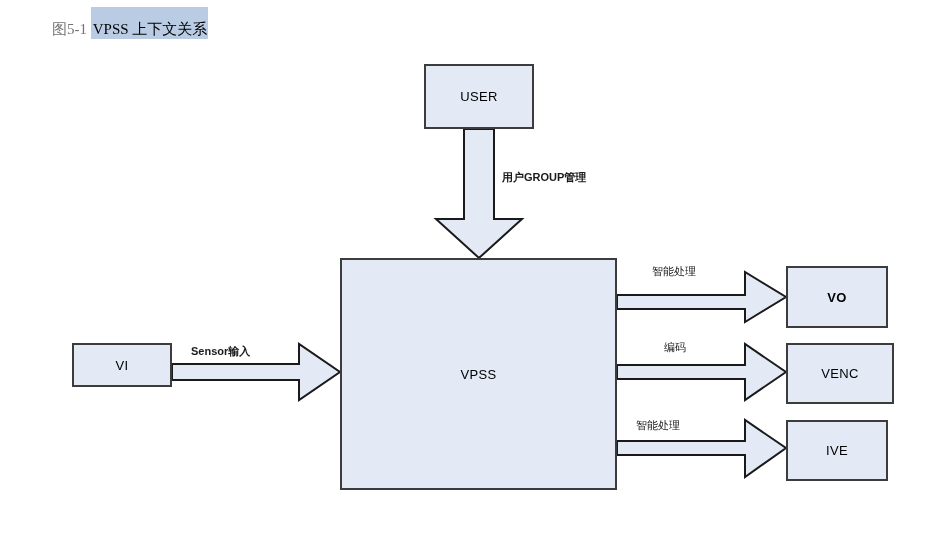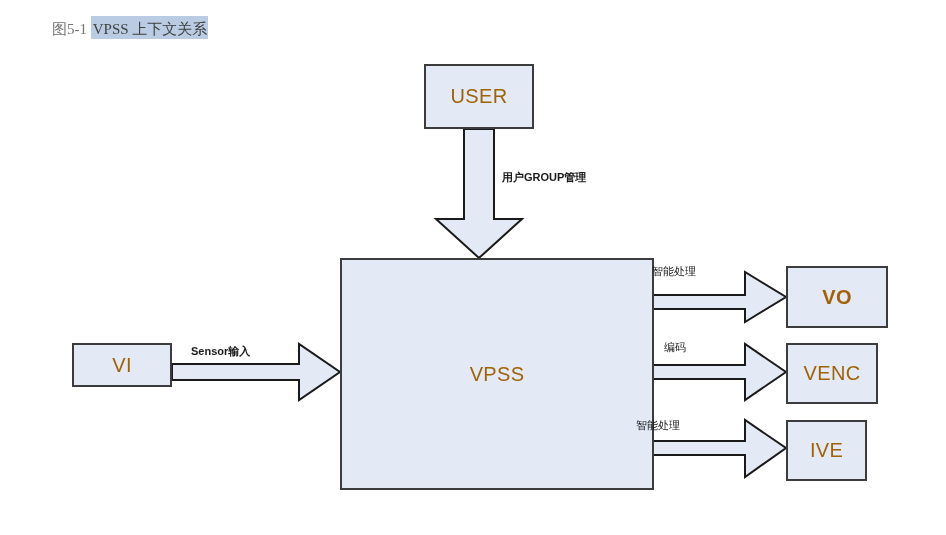--- a/index.html
+++ b/index.html
@@ -24,22 +24,22 @@
     font-size: 15px;
     line-height: 20px;
     color: #000000;
     white-space: nowrap;
   }
   #caption .cap-num {
     color: #737373;
   }
   #caption .cap-hl {
     background: #b9cce4;
-    color: #404040;
-    padding: 5px 1px 2px 2px;
+    color: #000000;
+    padding: 14px 1px 2px 2px;
   }
 
   
   #diagram {
     position: absolute;
     left: 0;
     top: 0;
     width: 946px;
     height: 535px;
   }
@@ -52,32 +52,32 @@
     position: absolute;
     box-sizing: border-box;
     background: #e3eaf5;
     border: 2px solid #3c3c3c;
     display: flex;
     align-items: center;
     justify-content: center;
   }
   .node .node-label {
     font-family: "Liberation Sans", "DejaVu Sans", sans-serif;
-    font-size: 20px;
-    color: #a16207;
+    font-size: 13px;
+    color: #000000;
     letter-spacing: 0.3px;
     user-select: none;
   }
 
   #node-user   { left: 424px; top: 64px;  width: 110px; height: 65px; }
-  #node-vpss   { left: 340px; top: 258px; width: 314px; height: 232px; }
+  #node-vpss   { left: 340px; top: 258px; width: 277px; height: 232px; }
   #node-vi     { left: 72px;  top: 343px; width: 100px; height: 44px; }
   #node-vo     { left: 786px; top: 266px; width: 102px; height: 62px; font-weight: bold; }
-  #node-venc   { left: 786px; top: 343px; width: 92px; height: 61px; }
-  #node-ive    { left: 786px; top: 420px; width: 81px; height: 61px; }
+  #node-venc   { left: 786px; top: 343px; width: 108px; height: 61px; }
+  #node-ive    { left: 786px; top: 420px; width: 102px; height: 61px; }
 
   
   .edge-label {
     position: absolute;
     font-family: "Liberation Sans", "DejaVu Sans", sans-serif;
     font-size: 11px;
     color: #1a1a1a;
     white-space: nowrap;
     user-select: none;
   }

